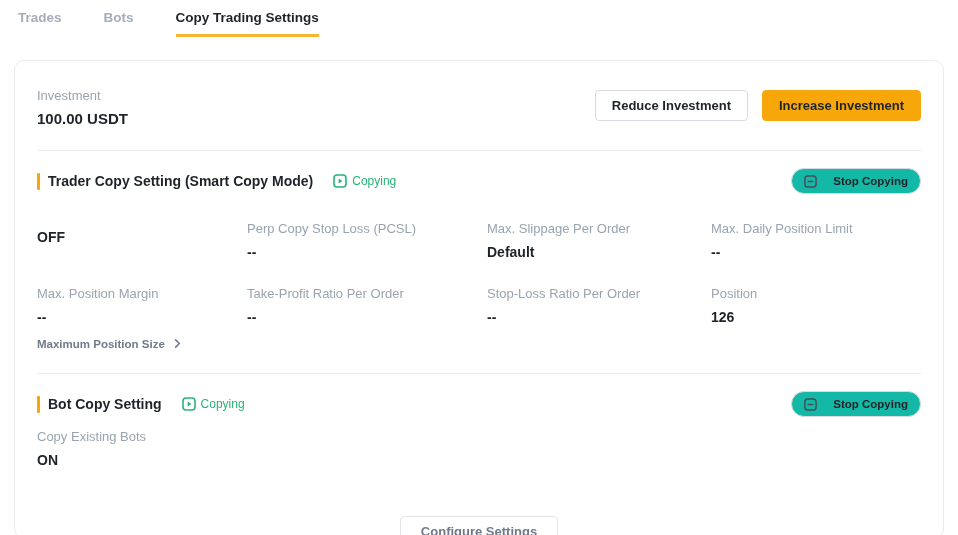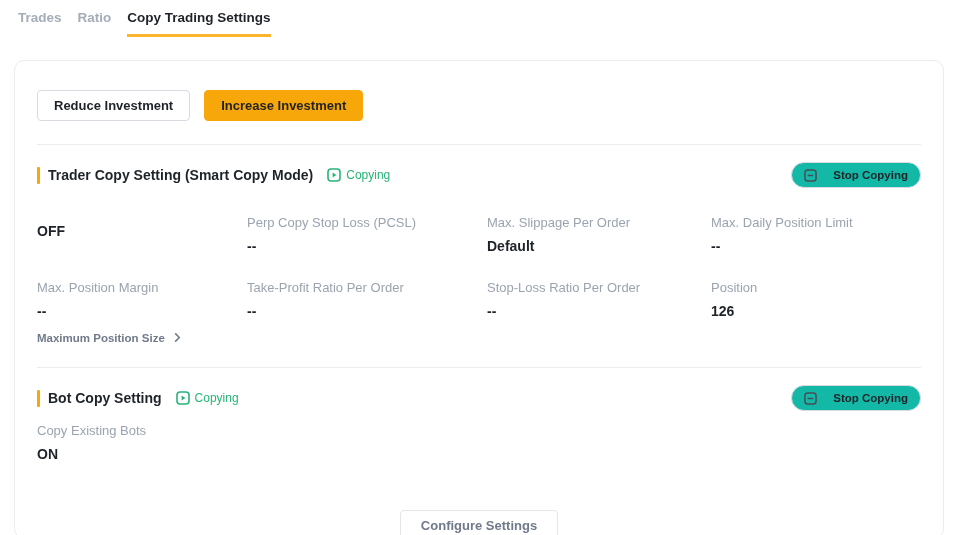--- a/index.html
+++ b/index.html
@@ -10,21 +10,21 @@
     --text-gray:#9AA4B0;
     --text-mid:#707A8A;
     --border:#EAECEF;
     --btn-border:#D8DCE2;
   }
   *{margin:0;padding:0;box-sizing:border-box;}
   html,body{width:958px;height:535px;background:#fff;overflow:hidden;}
   body{font-family:"Liberation Sans","DejaVu Sans",sans-serif;color:var(--text-dark);}
 
   
-  .tabs{display:flex;gap:16px;padding:10px 0 0 18px;}
+  .tabs{display:flex;gap:42px;padding:10px 0 0 18px;}
   .tab{font-size:13.5px;font-weight:700;color:#A5ADB8;padding-bottom:9px;cursor:pointer;border-bottom:3px solid transparent;}
   .tab.active{color:var(--text-dark);border-bottom-color:var(--accent-light);}
 
   
   .card{margin:23px 14px 0 14px;border:1px solid var(--border);border-radius:10px;padding:27px 22px 20px 22px;height:479px;}
 
   
   .inv-row{display:flex;justify-content:space-between;align-items:flex-start;}
   .field-label{font-size:13px;color:var(--text-gray);}
   .field-value{font-size:15px;font-weight:700;margin-top:7px;color:var(--text-dark);}
@@ -32,21 +32,21 @@
   .btn{font-family:inherit;font-size:13px;font-weight:700;border-radius:4px;cursor:pointer;padding:0 16px;height:31px;}
   .btn-outline{background:#fff;border:1px solid var(--btn-border);color:var(--text-dark);}
   .btn-primary{background:var(--accent);border:1px solid var(--accent);color:var(--text-dark);}
 
   .divider{border:none;border-top:1px solid var(--border);margin:23px 0 0 0;}
 
   
   .section-head{display:flex;align-items:center;margin-top:17px;}
   .accent-bar{width:3px;height:17px;background:var(--accent);border-radius:1px;margin-right:8px;}
   .section-title{font-size:14px;font-weight:700;color:var(--text-dark);}
-  .status{display:flex;align-items:center;gap:5px;margin-left:14px;color:var(--green);font-size:12px;}
+  .status{display:flex;align-items:center;gap:5px;margin-left:20px;color:var(--green);font-size:12px;}
   .status svg{display:block;}
   .spacer{flex:1;}
   .btn-stop{display:flex;align-items:center;gap:16px;background:#14b8a6;border:1px solid var(--btn-border);
     border-radius:13px;height:26px;padding:0 12px;font-size:11.5px;font-weight:700;color:var(--text-dark);cursor:pointer;font-family:inherit;text-align:right;}
   .btn-stop svg{display:block;}
 
   
   .grid{display:grid;grid-template-columns:210px 240px 224px 1fr;margin-top:27px;row-gap:26px;}
   .cell .field-value{font-size:14px;margin-top:8px;}
   .link{display:flex;align-items:center;gap:8px;margin-top:13px;font-size:11.5px;font-weight:700;color:var(--text-mid);cursor:pointer;}
@@ -57,27 +57,31 @@
   
   .configure-wrap{display:flex;justify-content:center;margin-top:48px;}
   .btn-configure{background:#fff;border:1px solid #E2E5EA;border-radius:4px;height:30px;padding:0 20px;
     font-size:13px;font-weight:700;color:var(--text-mid);cursor:pointer;font-family:inherit;}
 </style>
 </head>
 <body>
 
 <div class="tabs">
   <div class="tab">Trades</div>
-  <div class="tab">Ratio</div>
+  <div class="tab">Bots</div>
   <div class="tab active">Copy Trading Settings</div>
 </div>
 
 <div class="card">
 
   <div class="inv-row">
+    <div>
+      <div class="field-label">Investment</div>
+      <div class="field-value">100.00 USDT</div>
+    </div>
     <div class="inv-actions">
       <button class="btn btn-outline">Reduce Investment</button>
       <button class="btn btn-primary">Increase Investment</button>
     </div>
   </div>
 
   <hr class="divider">
 
   <div class="section-head">
     <div class="accent-bar"></div>

